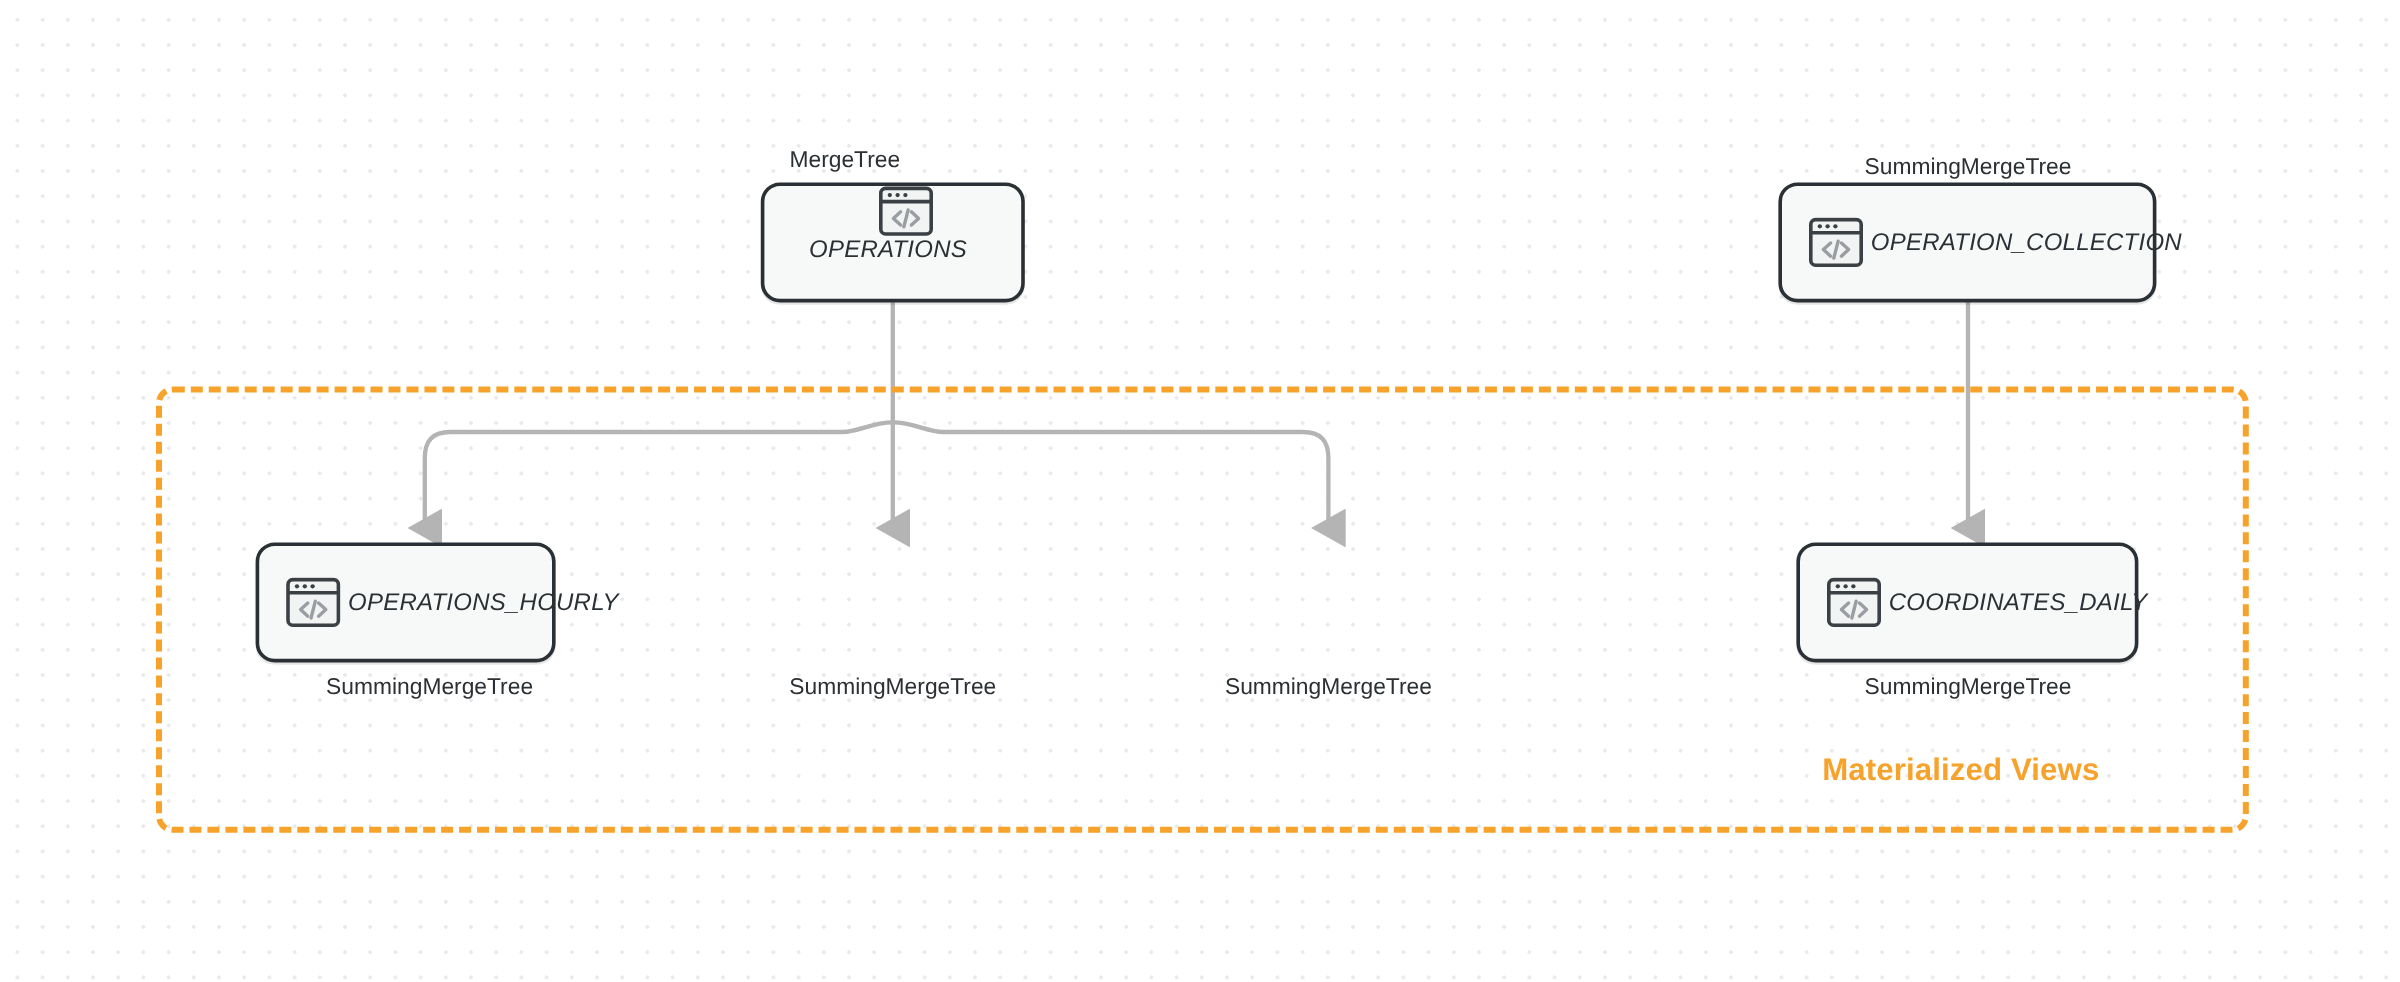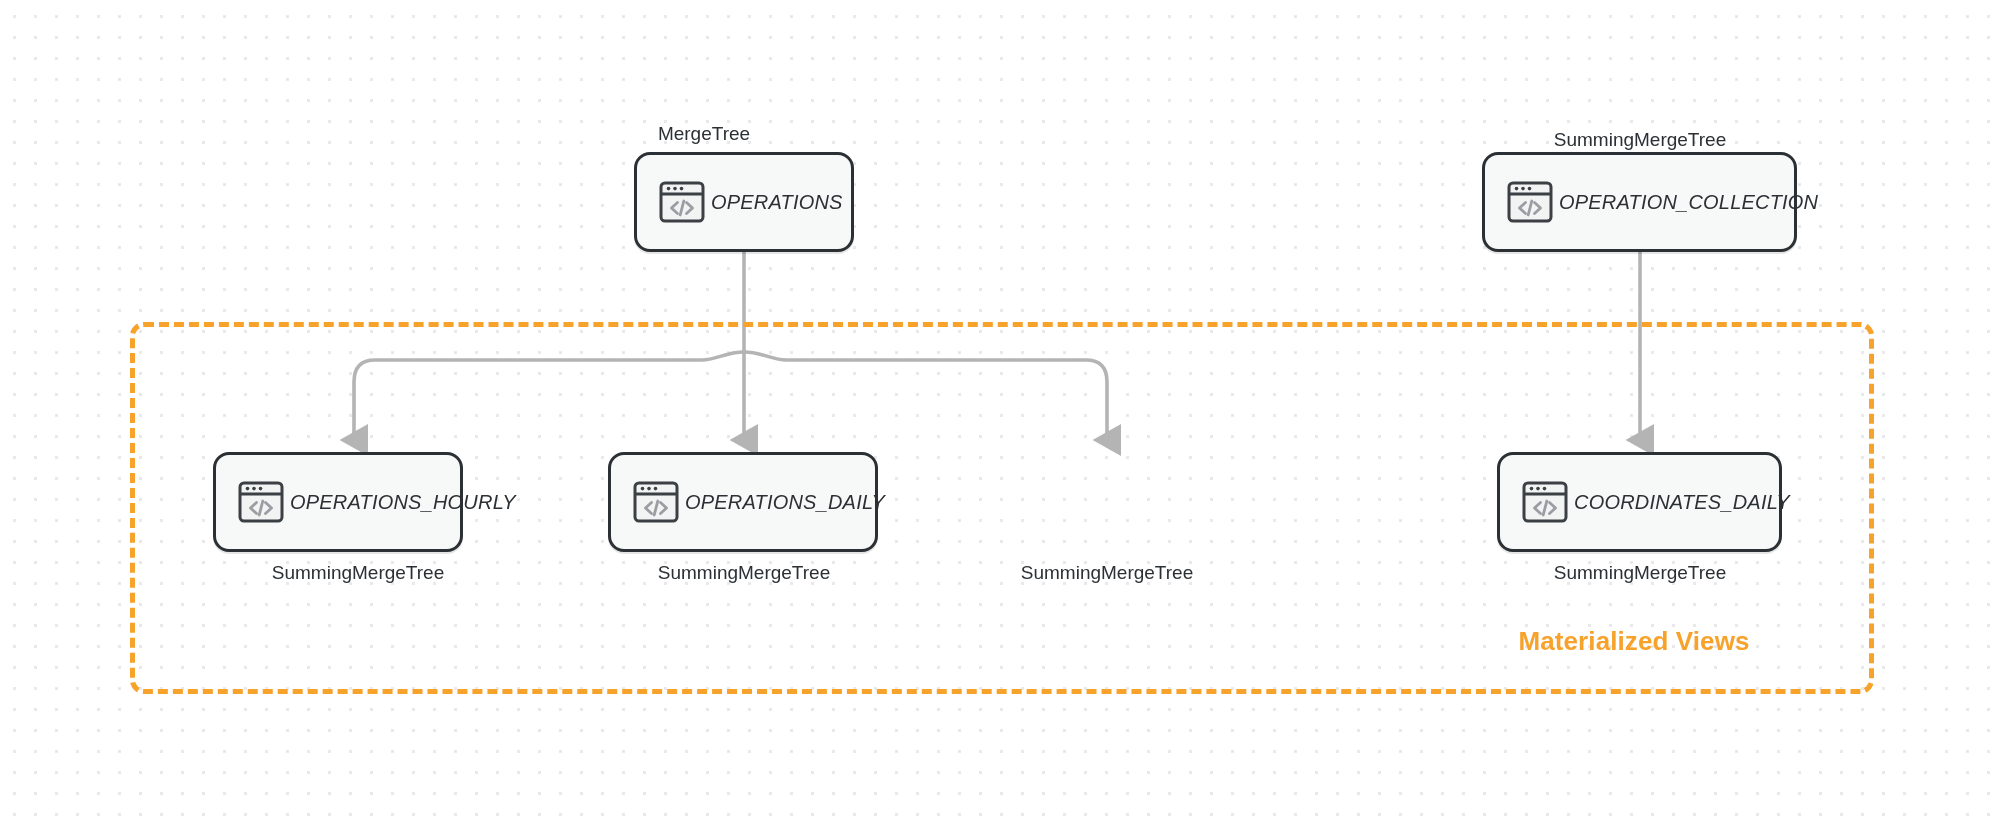--- a/index.html
+++ b/index.html
@@ -107,21 +107,21 @@
 
     <path d="M 744 352 C 762 352 772 360 786 360 L 1086 360 C 1101 360 1107 368 1107 382 L 1107 440" fill="none" stroke="#b4b4b4" stroke-width="3.6" stroke-linecap="round" stroke-linejoin="round" marker-end="url(#arrowhead)"></path>
 
     <path d="M 1640 252 L 1640 440" fill="none" stroke="#b4b4b4" stroke-width="3.6" stroke-linecap="round" marker-end="url(#arrowhead)"></path>
   </svg>
 
   <div class="mv-group" style="left:130px; top:322px; width:1744px; height:372px;"></div>
   <div class="mv-group-label" style="left:1634px; top:626px; transform:translateX(-50%);">Materialized Views</div>
 
   <div class="engine-caption" style="left:704px; top:123px;">MergeTree</div>
-  <div class="node" style="left:634px; top:152px; width:220px; height:100px;">
+  <div class="node" style="left:634px; top:152px; width:220px; height:100px;flex-direction:column;">
     <span class="node-icon">
       <svg viewBox="0 0 46 42" width="46" height="42" xmlns="http://www.w3.org/2000/svg">
         <rect x="2" y="2" width="42" height="38" rx="4" ry="4" fill="#f2f3f3" stroke="#3b4045" stroke-width="3"></rect>
         <path d="M 2 13 L 44 13" stroke="#3b4045" stroke-width="3"></path>
         <circle cx="9.5" cy="7.6" r="1.8" fill="#3b4045"></circle>
         <circle cx="16" cy="7.6" r="1.8" fill="#3b4045"></circle>
         <circle cx="22.5" cy="7.6" r="1.8" fill="#3b4045"></circle>
         <path d="M 18.5 21.5 L 12.5 27 L 18.5 32.5" fill="none" stroke="#9a9ea2" stroke-width="2.8" stroke-linecap="round" stroke-linejoin="round"></path>
         <path d="M 27.5 21.5 L 33.5 27 L 27.5 32.5" fill="none" stroke="#9a9ea2" stroke-width="2.8" stroke-linecap="round" stroke-linejoin="round"></path>
         <path d="M 24.8 20 L 21.2 34" fill="none" stroke="#9a9ea2" stroke-width="2.8" stroke-linecap="round"></path>
@@ -157,35 +157,20 @@
         <circle cx="22.5" cy="7.6" r="1.8" fill="#3b4045"></circle>
         <path d="M 18.5 21.5 L 12.5 27 L 18.5 32.5" fill="none" stroke="#9a9ea2" stroke-width="2.8" stroke-linecap="round" stroke-linejoin="round"></path>
         <path d="M 27.5 21.5 L 33.5 27 L 27.5 32.5" fill="none" stroke="#9a9ea2" stroke-width="2.8" stroke-linecap="round" stroke-linejoin="round"></path>
         <path d="M 24.8 20 L 21.2 34" fill="none" stroke="#9a9ea2" stroke-width="2.8" stroke-linecap="round"></path>
       </svg>
     </span>
     <span class="node-label">OPERATIONS_HOURLY</span>
   </div>
   <div class="engine-caption" style="left:358px; top:562px;">SummingMergeTree</div>
 
-  <div class="node" style="left:608px; top:452px; width:270px; height:100px;">
-    <span class="node-icon">
-      <svg viewBox="0 0 46 42" width="46" height="42" xmlns="http://www.w3.org/2000/svg">
-        <rect x="2" y="2" width="42" height="38" rx="4" ry="4" fill="#f2f3f3" stroke="#3b4045" stroke-width="3"></rect>
-        <path d="M 2 13 L 44 13" stroke="#3b4045" stroke-width="3"></path>
-        <circle cx="9.5" cy="7.6" r="1.8" fill="#3b4045"></circle>
-        <circle cx="16" cy="7.6" r="1.8" fill="#3b4045"></circle>
-        <circle cx="22.5" cy="7.6" r="1.8" fill="#3b4045"></circle>
-        <path d="M 18.5 21.5 L 12.5 27 L 18.5 32.5" fill="none" stroke="#9a9ea2" stroke-width="2.8" stroke-linecap="round" stroke-linejoin="round"></path>
-        <path d="M 27.5 21.5 L 33.5 27 L 27.5 32.5" fill="none" stroke="#9a9ea2" stroke-width="2.8" stroke-linecap="round" stroke-linejoin="round"></path>
-        <path d="M 24.8 20 L 21.2 34" fill="none" stroke="#9a9ea2" stroke-width="2.8" stroke-linecap="round"></path>
-      </svg>
-    </span>
-    <span class="node-label">OPERATIONS_DAILY</span>
-  </div>
   <div class="engine-caption" style="left:744px; top:562px;">SummingMergeTree</div>
 
   <div class="engine-caption" style="left:1107px; top:562px;">SummingMergeTree</div>
 
   <div class="node" style="left:1497px; top:452px; width:285px; height:100px;">
     <span class="node-icon">
       <svg viewBox="0 0 46 42" width="46" height="42" xmlns="http://www.w3.org/2000/svg">
         <rect x="2" y="2" width="42" height="38" rx="4" ry="4" fill="#f2f3f3" stroke="#3b4045" stroke-width="3"></rect>
         <path d="M 2 13 L 44 13" stroke="#3b4045" stroke-width="3"></path>
         <circle cx="9.5" cy="7.6" r="1.8" fill="#3b4045"></circle>

